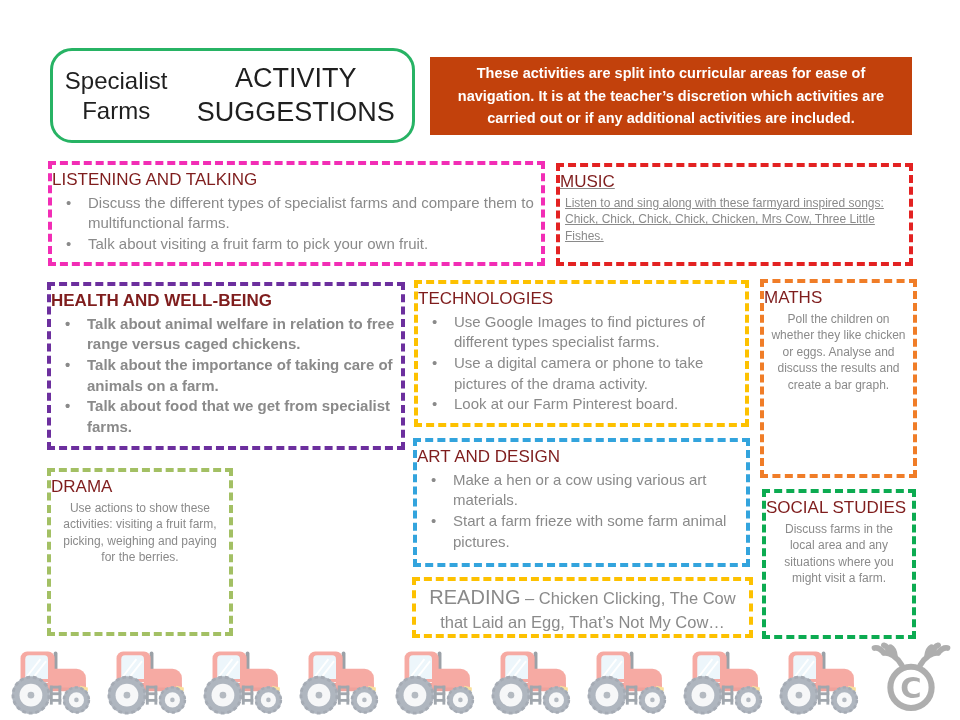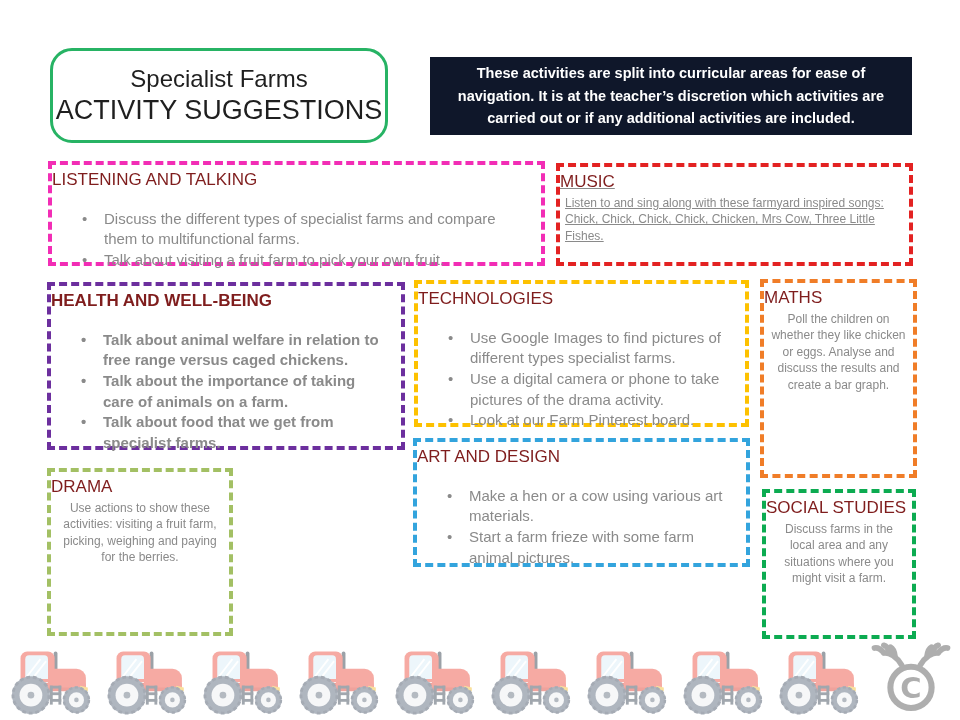--- a/index.html
+++ b/index.html
@@ -3,41 +3,41 @@
 <meta charset="utf-8">
 <style>
   * { margin:0; padding:0; box-sizing:border-box; }
   html,body { background:#ffffff; }
   .slide {
     position:relative; width:960px; height:720px; background:#ffffff;
     font-family:"Liberation Sans", sans-serif; overflow:hidden;
   }
   
   .title-box{
-    position:absolute; left:50px; top:48px; width:338px; height:95px;
+    position:absolute; left:50px; top:48px; width:365px; height:95px;
     border:3px solid #27b364; border-radius:22px;
-    display:flex; flex-direction:column; align-items:center; justify-content:center;
+    display:flex; flex-direction:row; align-items:center; justify-content:center;
     color:#1f1f1f; text-align:center; background:#fff;
   }
   .title-line1{ font-size:24px; line-height:1.25; }
   .title-line2{ font-size:27px; line-height:1.25; }
   
   .note-box{
     position:absolute; left:430px; top:57px; width:482px; height:78px;
-    background:#0f172a; color:#fff; font-weight:bold; font-size:14.5px; line-height:1.55;
+    background:#c2410c; color:#fff; font-weight:bold; font-size:14.5px; line-height:1.55;
     display:flex; align-items:center; justify-content:center; text-align:center;
     padding:4px 8px;
   }
   
   .box{
     position:absolute; border:4px dashed #999; background:transparent;
     color:#8a8a8a; padding-top:3px;
   }
   .hd{ font-size:17px; line-height:1.45; color:#7f1d1d; }
-  .bullets{ list-style:none; padding:0 6px 0 8px; margin:16px; }
+  .bullets{ list-style:none; padding:0 6px 0 8px; margin:0; }
   .bullets li{
     position:relative; padding-left:28px; font-size:15px; line-height:1.38; text-align:left;
   }
   .bullets li::before{ content:"\2022"; position:absolute; left:6px; top:0; }
   .body-text{ font-size:12px; line-height:1.38; padding:0 7px; }
   .centered{ text-align:center; }
   .box-listening { left:48px;  top:161px; width:497px; height:105px; }
   .box-music     { left:556px; top:163px; width:357px; height:103px; }
   .box-music .body-text{ font-size:12px; padding:0 5px; }
   .box-health    { left:47px;  top:282px; width:358px; height:168px; }
@@ -145,20 +145,26 @@
     <div class="hd">DRAMA</div>
     <div class="body-text centered">Use actions to show these activities: visiting a fruit farm, picking, weighing and paying for the berries.</div>
   </div>
 
 
   <div class="box box-social" style="border-color: rgb(12, 171, 81);">
     <div class="hd">SOCIAL STUDIES</div>
     <div class="body-text centered">Discuss farms in the local area and any situations where you might visit a farm.</div>
   </div>
 
+  <div class="box box-reading" style="border-color: rgb(253, 193, 0);">
+    <p class="reading-line">
+      <span class="reading-hd">READING</span>
+      <span>– Chicken Clicking, The Cow that Laid an Egg, That’s Not My Cow…</span>
+    </p>
+  </div>
 
   <div class="tractor-row" id="tractor-row">
     <svg class="tractor" viewBox="0 0 100 76">
         <use href="#tractor-shape"></use>
       </svg>
   <svg class="tractor" viewBox="0 0 100 76">
         <use href="#tractor-shape"></use>
       </svg>
       <svg class="tractor" viewBox="0 0 100 76">
         <use href="#tractor-shape"></use>

